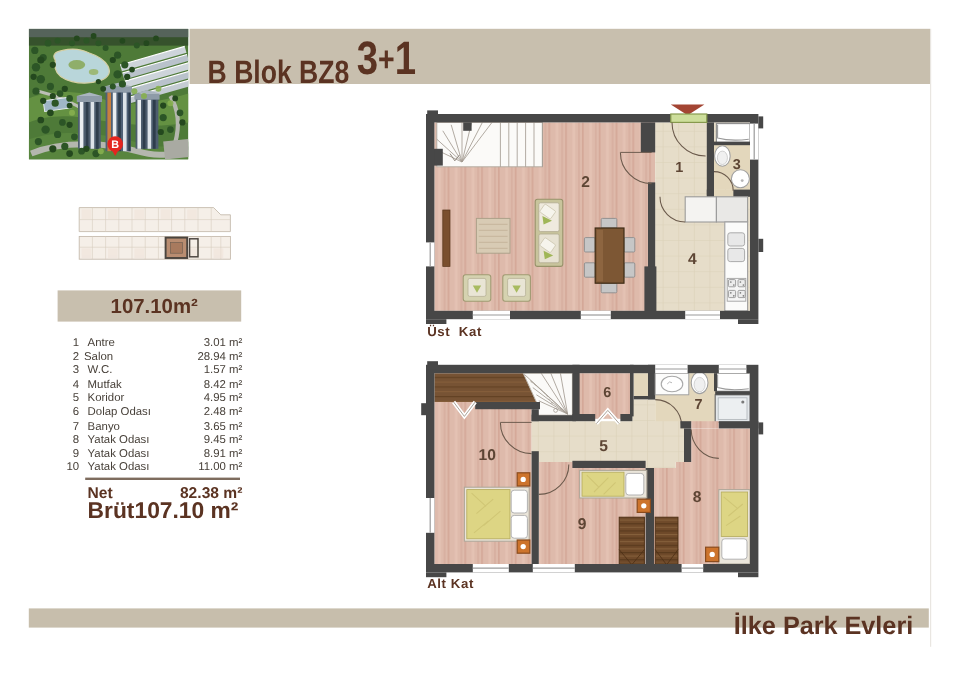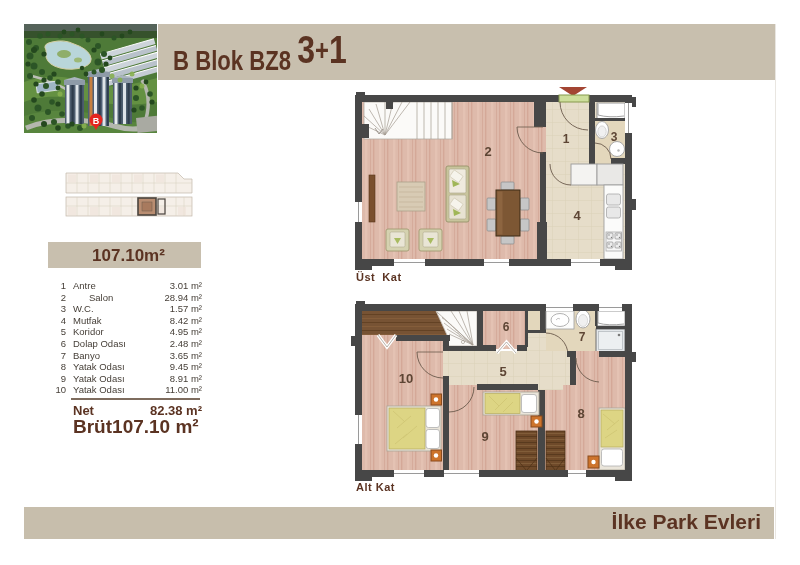--- a/index.html
+++ b/index.html
@@ -146,21 +146,21 @@
   </g>
 
   <g>
     <circle cx="72" cy="96" r="6.5" fill="#e4251f"></circle>
     <path d="M72,106 L67.5,98 L76.5,98 Z" fill="#e4251f"></path>
     <text x="72" y="99.5" font-size="9" font-weight="bold" fill="#ffffff" text-anchor="middle" font-family="Liberation Sans, sans-serif">B</text>
   </g>
 </svg>
 </div>
 
-<div class="abs" style="left:158px;top:24px;width:617px;height:56px;background:#c8bfae;">
+<div class="abs" style="left:158px;top:24px;width:617px;height:46px;background:#c8bfae;">
   <div style="position:absolute;left:15px;top:4px;color:#5b3322;white-space:nowrap;transform:scaleX(0.82);transform-origin:0 0;">
     <span style="font-size:27px;font-weight:bold;vertical-align:-7px;">B Blok BZ8&nbsp;</span><span style="font-size:39px;font-weight:bold;">3</span><span style="font-size:29px;font-weight:bold;vertical-align:3px;">+</span><span style="font-size:39px;font-weight:bold;">1</span>
   </div>
 </div>
 
 <div class="abs" style="left:775px;top:24px;width:1px;height:515px;background:#e9e6e1;"></div>
 
 <div class="abs" style="left:60px;top:166px;width:140px;height:55px;">
 <svg width="140" height="55" viewBox="0 0 140 55">
   <g stroke="#c2b7a9" stroke-width="0.7">
@@ -196,21 +196,21 @@
 </div>
 
 <div class="abs" style="left:48px;top:280px;width:154px;font-size:9.5px;color:#474039;">
   <div style="display:flex;line-height:11.6px;">
       <div style="width:18px;text-align:right;">1</div>
       <div style="margin-left:7px;">Antre</div>
       <div style="flex:1;text-align:right;">3.01 m²</div>
     </div>
   <div style="display:flex;line-height:11.6px;">
       <div style="width:18px;text-align:right;">2</div>
-      <div style="margin-left:23px;">Salon</div>
+      <div style="margin-left:4px;">Salon</div>
       <div style="flex:1;text-align:right;">28.94 m²</div>
     </div>
   <div style="display:flex;line-height:11.6px;">
       <div style="width:18px;text-align:right;">3</div>
       <div style="margin-left:7px;">W.C.</div>
       <div style="flex:1;text-align:right;">1.57 m²</div>
     </div>
   <div style="display:flex;line-height:11.6px;">
       <div style="width:18px;text-align:right;">4</div>
       <div style="margin-left:7px;">Mutfak</div>
@@ -640,15 +640,15 @@
   <rect x="270" y="179" width="17" height="4"></rect>
   <rect x="287" y="54" width="4" height="10"></rect>
   <rect x="6" y="38" width="4" height="10"></rect>
   <rect x="11" y="3" width="9" height="7"></rect>
 </g>
 </svg>
 </div>
 
 <div class="abs" style="left:356px;top:481px;font-size:11px;font-weight:bold;color:#5b3322;letter-spacing:0.5px;">Alt Kat</div>
 
-<div class="abs" style="left:24px;top:507px;width:750px;height:32px;background:#c7beac;">
+<div class="abs" style="left:24px;top:507px;width:750px;height:16px;background:#c7beac;">
   <div style="position:absolute;right:13px;top:3px;font-size:21px;font-weight:bold;color:#5b3322;">İlke Park Evleri</div>
 </div>
 
 </body></html>

